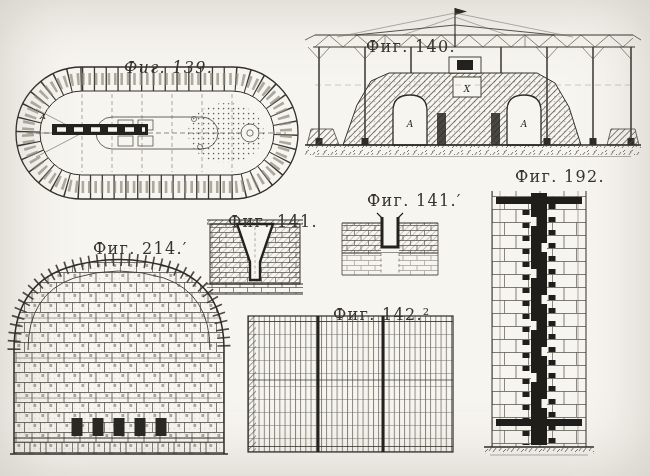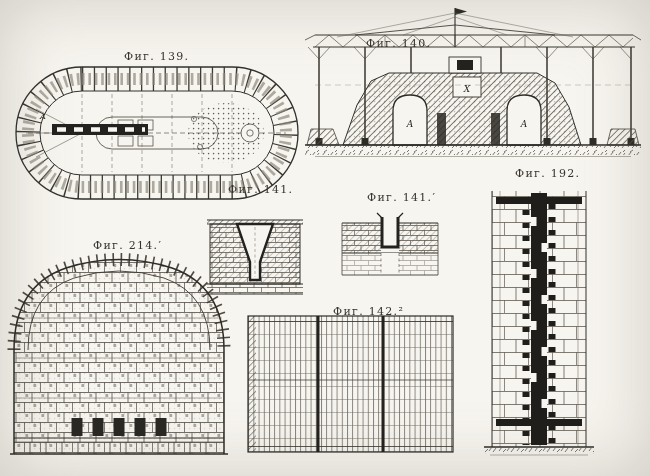--- a/index.html
+++ b/index.html
@@ -3,21 +3,21 @@
 <meta charset="utf-8">
 <style>
   html,body{margin:0;padding:0;background:#e9e7e0;}
   .page{
     position:relative;width:650px;height:476px;background:#f7f5ef;overflow:hidden;
     font-family:"DejaVu Serif",serif;
     box-shadow:inset 0 0 70px rgba(115,110,95,.30);
   }
   .fig{position:absolute;}
   .fig-label{
-    position:absolute;z-index:3;font-size:11px;letter-spacing:1.3px;
+    position:absolute;z-index:3;font-size:16px;letter-spacing:1.3px;
     color:#36332c;white-space:nowrap;
   }
   svg{display:block;overflow:visible;}
   .ann{font-family:"DejaVu Serif",serif;font-style:italic;fill:#26241f;}
 </style>
 </head>
 <body>
 
 <div class="page">
 
@@ -259,21 +259,21 @@
         <line x1="5" y1="138.5" x2="210" y2="138.5" stroke="#33312b" stroke-width="0.8"></line>
         <line x1="5" y1="72" x2="210" y2="72" stroke="#33312b" stroke-width="0.9" opacity="0.8"></line>
       </g>
       <g>
         <line x1="75" y1="8" x2="75" y2="144" stroke="#23221e" stroke-width="3"></line>
         <line x1="140" y1="8" x2="140" y2="144" stroke="#23221e" stroke-width="3"></line>
       </g>
     </svg>
   </div>
 
-  <div class="fig-label" style="left:124px;top:50px;">Фиг. 139.</div>
+  <div class="fig-label" style="left:124px;top:58px;font-style:italic;">Фиг. 139.</div>
   <div class="fig-label" style="left:366px;top:37px;">Фиг. 140.</div>
-  <div class="fig-label" style="left:228px;top:183px;">Фиг. 141.</div>
+  <div class="fig-label" style="left:228px;top:212px;">Фиг. 141.</div>
   <div class="fig-label" style="left:367px;top:191px;">Фиг. 141.′</div>
   <div class="fig-label" style="left:515px;top:167px;">Фиг. 192.</div>
   <div class="fig-label" style="left:93px;top:239px;">Фиг. 214.′</div>
   <div class="fig-label" style="left:333px;top:305px;">Фиг. 142.²</div>
 
 </div>
 
 </body></html>

